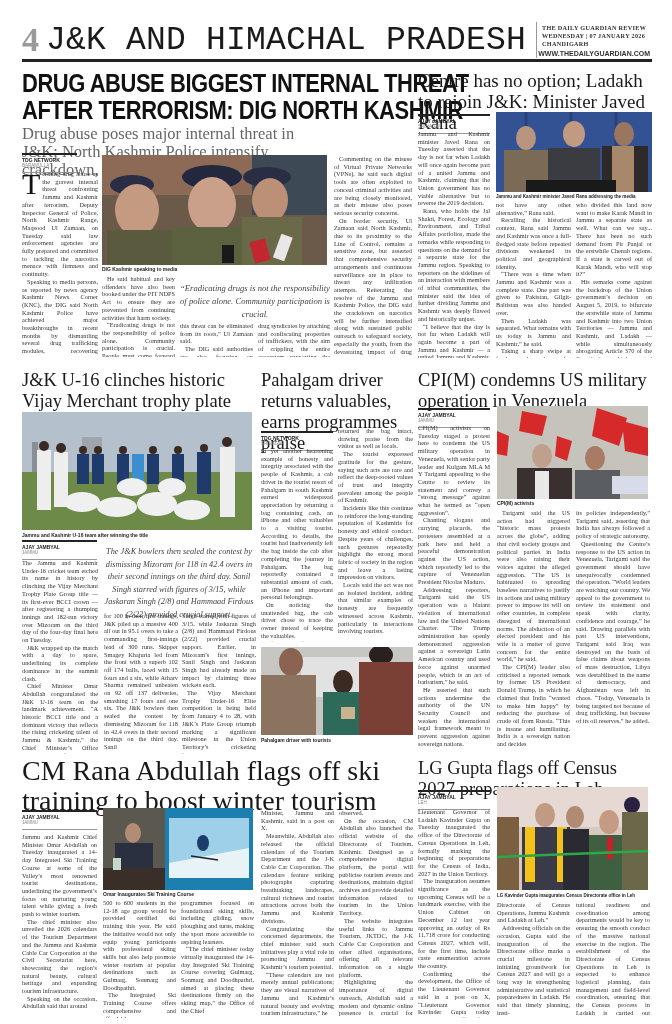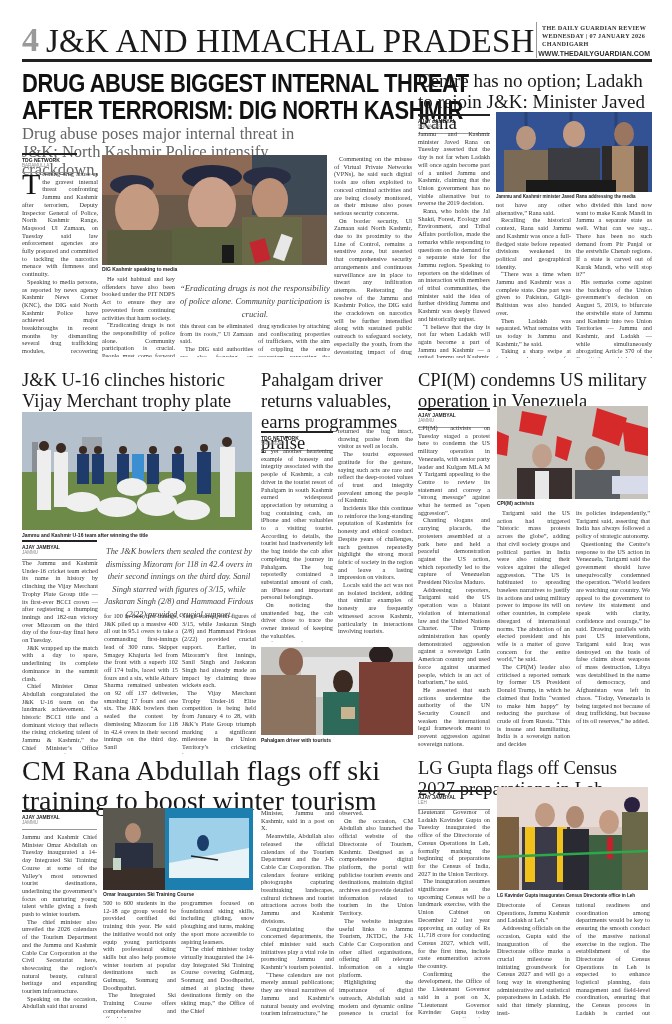--- a/index.html
+++ b/index.html
@@ -1,20 +1,20 @@
 <!DOCTYPE html>
 <html><head>
 <meta charset="utf-8">
 <style>
 *{box-sizing:border-box;margin:0;padding:0}
 body{width:672px;height:1024px;background:#fff;font-family:"DejaVu Serif",serif;color:#222;position:relative;overflow:hidden}
 .abs{position:absolute}
 .masthead{left:22px;top:20px;width:630px;height:42px;border-bottom:3px solid #222}
 .pgnum{position:absolute;left:0;top:0;font-family:"Liberation Serif",serif;font-size:34px;font-weight:bold;color:#999;line-height:40px}
-.section-title{position:absolute;left:24px;top:2px;font-family:Liberation Serif, serif;font-size:33px;line-height:38px;color:#1a1a1a;letter-spacing:0.2px}
+.section-title{position:absolute;left:24px;top:2px;font-family:Liberation Mono, monospace;font-size:33px;line-height:38px;color:#1a1a1a;letter-spacing:0.2px}
 .mast-vrule{position:absolute;left:514px;top:2px;width:1px;height:36px;background:#999}
 .mast-info{position:absolute;left:520px;top:4px;font-family:"Liberation Serif",serif;font-size:6.2px;font-weight:bold;line-height:8px;color:#333;letter-spacing:0.3px}
 .mast-url{position:absolute;right:2px;top:30px;font-family:"Liberation Sans",sans-serif;font-size:7px;font-weight:bold;color:#333}
 .hl-sans{font-family:"Liberation Sans",sans-serif;font-weight:bold;font-stretch:condensed;color:#111;letter-spacing:-0.5px}
 .hl-serif{font-family:"Liberation Serif",serif;color:#1a1a1a}
 .deck{font-family:"Liberation Serif",serif;color:#666;font-size:16.5px;line-height:18px}
 .byline{border-top:2px solid #222;border-bottom:1px solid #999;padding:2px 0 3px 0}
 .by-name{font-family:"Liberation Sans",sans-serif;font-size:5px;font-weight:bold;color:#222;display:block;line-height:6px}
 .by-place{font-family:"Liberation Sans",sans-serif;font-size:4.5px;color:#888;display:block;line-height:6px}
 .body{font-family:"Liberation Serif",serif;font-size:6.3px;line-height:7.7px;color:#333;text-align:justify;overflow:hidden}

